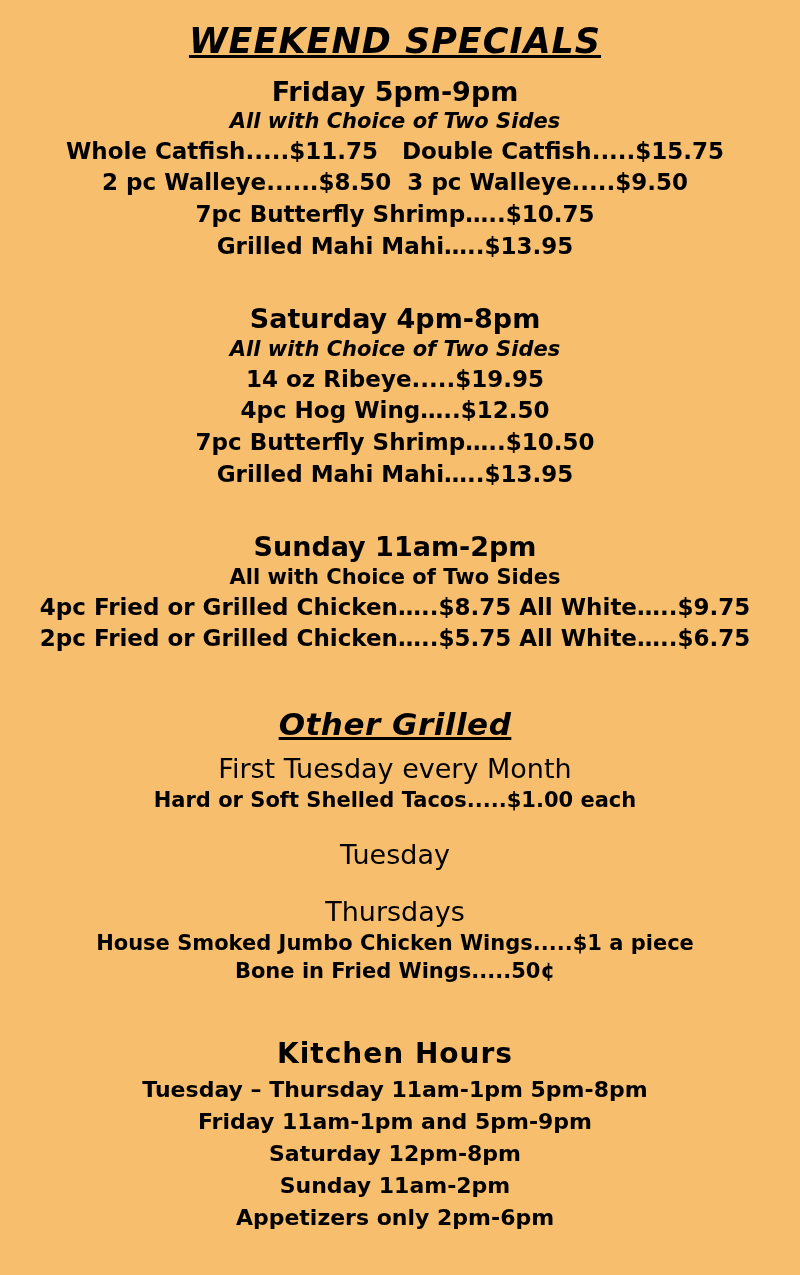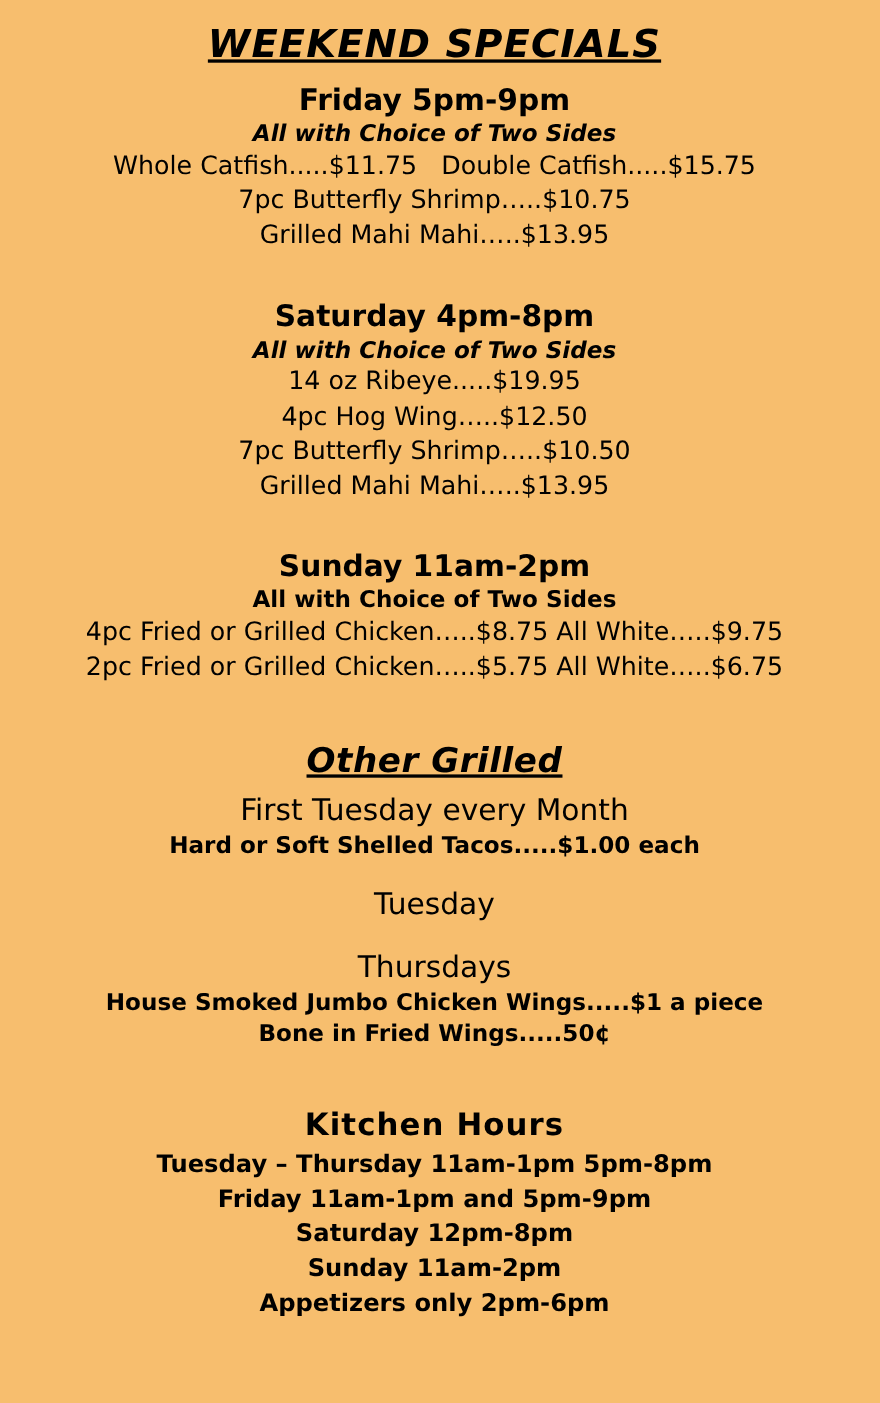--- a/index.html
+++ b/index.html
@@ -53,21 +53,21 @@
     margin: 0;
   }
   .sub-plain {
     font-size: 21px;
     font-weight: bold;
     line-height: 1.3;
     margin: 0;
   }
   .item-line {
     font-size: 23px;
-    font-weight: normal;
+    font-weight: bold;
     line-height: 1.38;
     margin: 0;
     white-space: pre;
   }
   .block {
     margin-bottom: 22px;
   }
   .gap-lg {
     height: 30px;
   }
@@ -103,20 +103,21 @@
 <body>
 
 <div class="page">
 
   <div class="main-title">WEEKEND SPECIALS</div>
 
   <div class="block">
     <div class="day-head">Friday 5pm-9pm</div>
     <div class="sub-italic">All with Choice of Two Sides</div>
     <div class="item-line">Whole Catfish.....$11.75   Double Catfish.....$15.75</div>
+    <div class="item-line">2 pc Walleye......$8.50  3 pc Walleye.....$9.50</div>
     <div class="item-line">7pc Butterfly Shrimp…..$10.75</div>
     <div class="item-line">Grilled Mahi Mahi…..$13.95</div>
   </div>
 
   <div class="gap-md"></div>
 
   <div class="block">
     <div class="day-head">Saturday 4pm-8pm</div>
     <div class="sub-italic">All with Choice of Two Sides</div>
     <div class="item-line">14 oz Ribeye.....$19.95</div>

